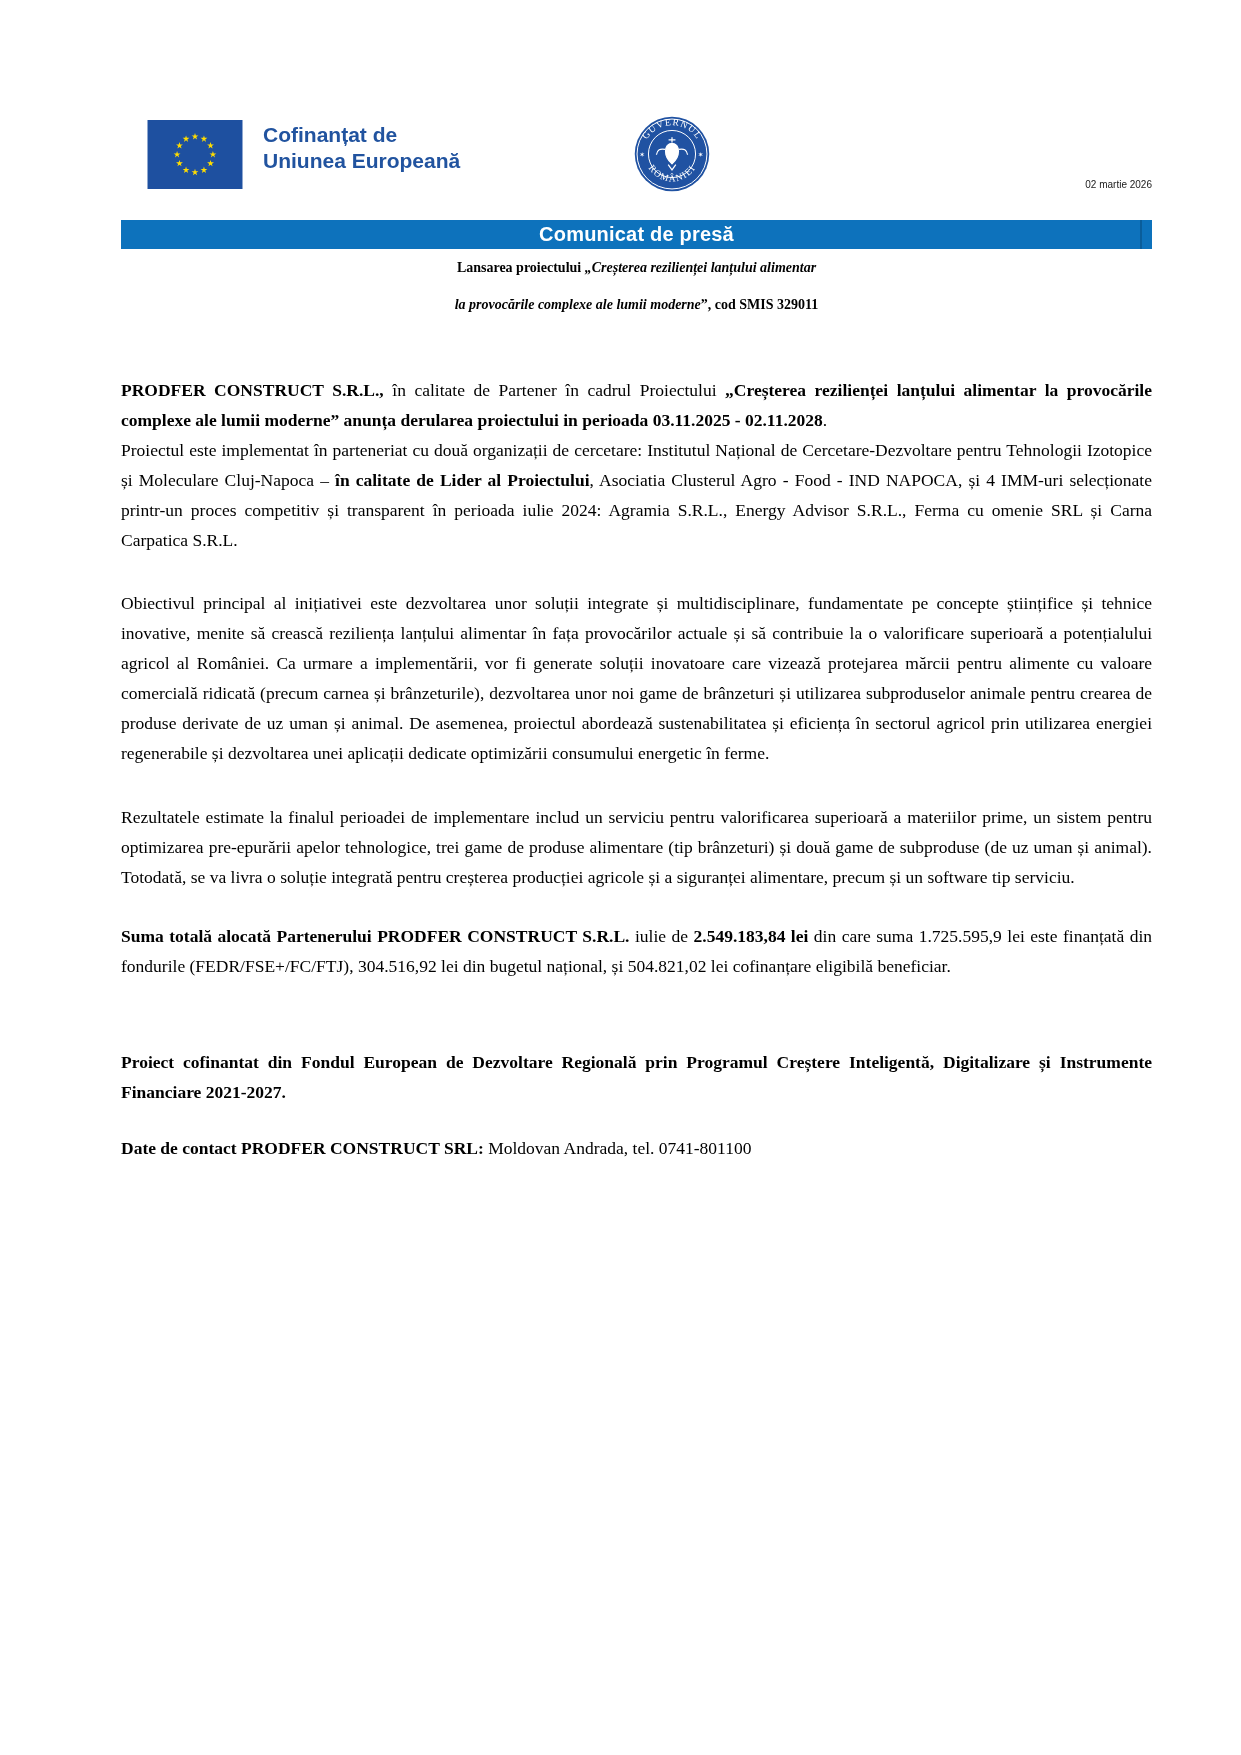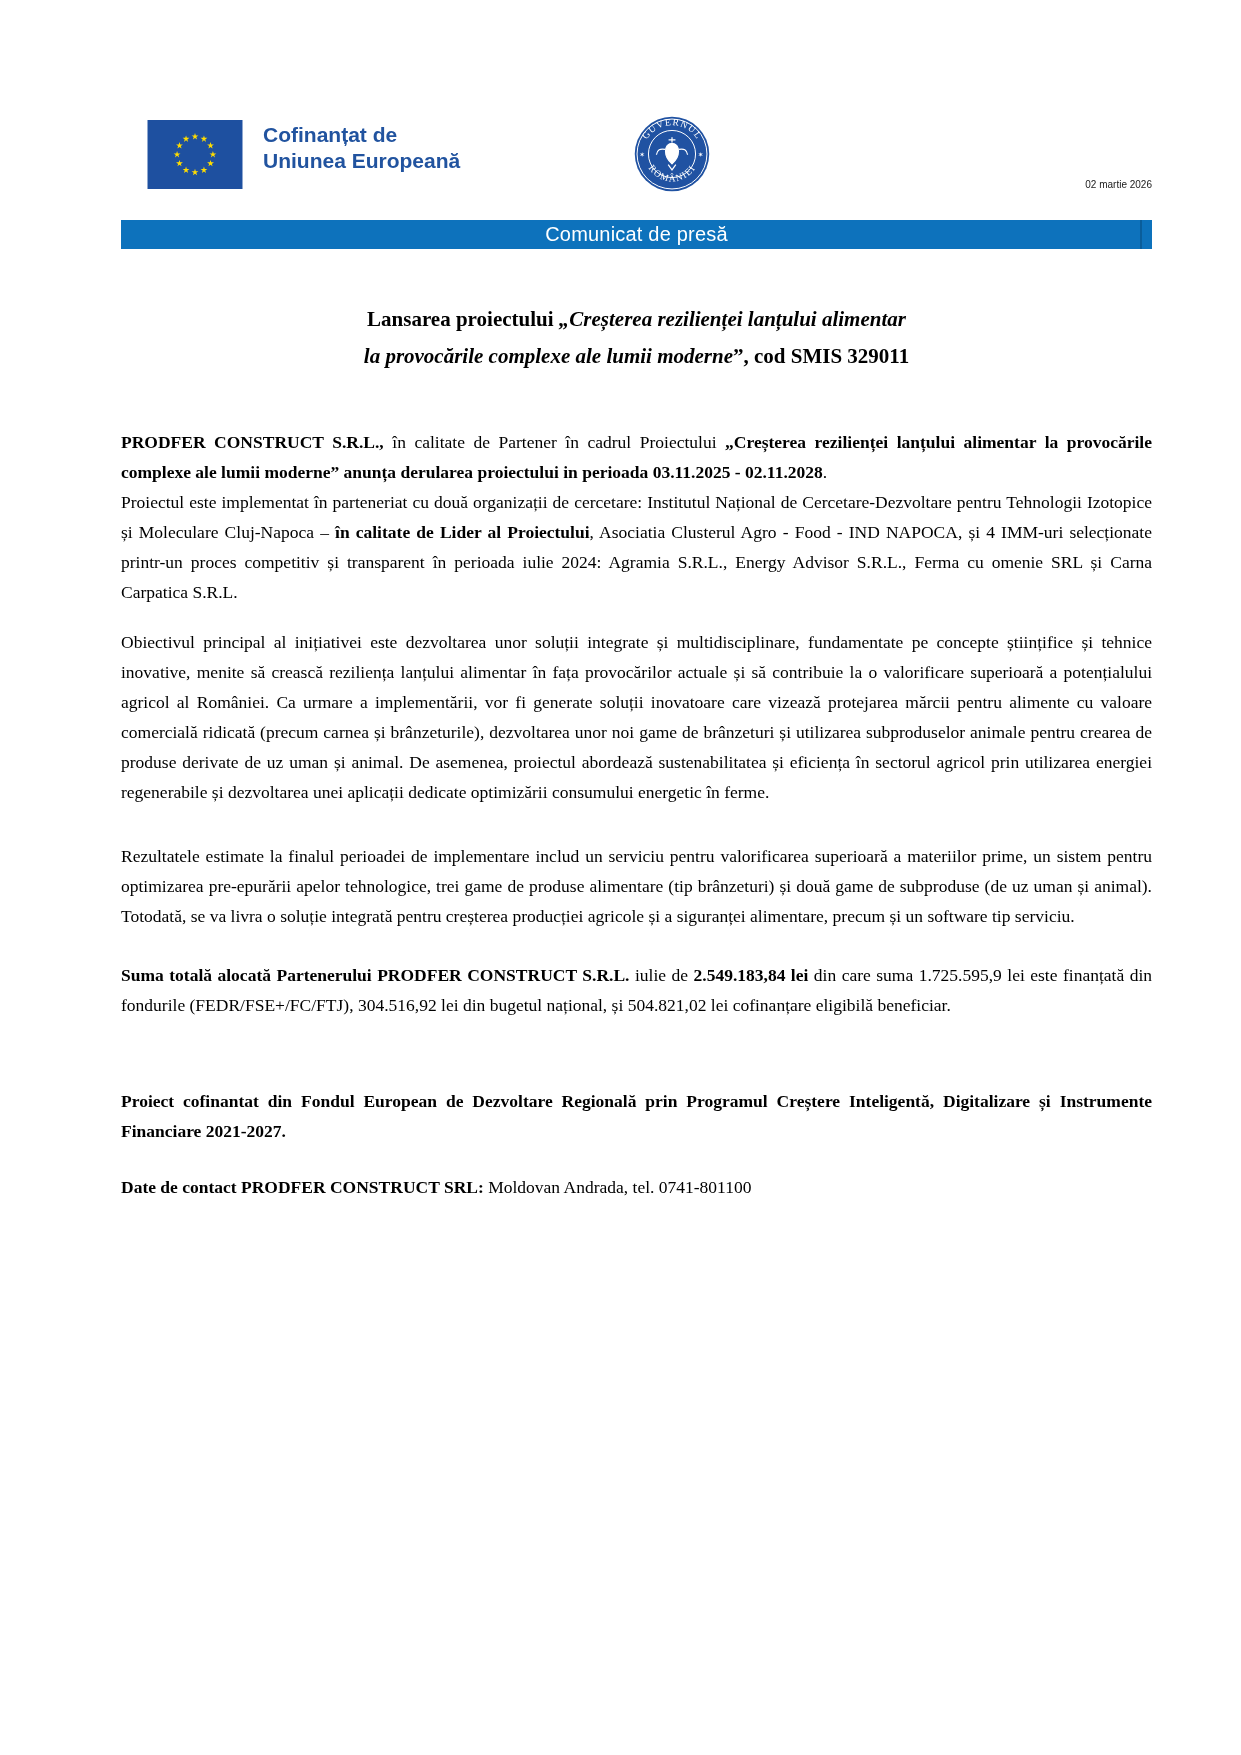--- a/index.html
+++ b/index.html
@@ -25,30 +25,30 @@
   
   .banner{
     margin-top:26px;height:29px;background:#0D72BC;position:relative;
     display:flex;align-items:center;justify-content:center;
   }
   .banner::after{
     content:"";position:absolute;right:10px;top:0;bottom:0;width:2px;
     background:rgba(0,0,0,0.18);
   }
   .banner-label{
-    font-family:"Liberation Sans",sans-serif;font-weight:normal;
+    font-family:"Liberation Sans",sans-serif;font-weight:bold;
     font-size:20px;color:#ffffff;letter-spacing:0.2px;
   }
   
-  .doc-title{margin-top:52px;text-align:center;font-size:21px;line-height:37px;font-weight:bold;}
+  .doc-title{text-align:center;font-size:14px;line-height:37px;font-weight:bold;}
   
   .para{font-size:17.5px;line-height:30px;text-align:justify;margin:0;}
   .p1{margin-top:52px;}
   .p2{}
-  .p3{margin-top:20px;}
+  .p3{margin-top:33px;}
   .p4{margin-top:34px;}
   .p5{margin-top:29px;}
   .p6{margin-top:66px;}
   .p7{margin-top:26px;}
   .b{font-weight:bold;}
   .bi{font-weight:bold;font-style:italic;}
 </style>
 </head>
 <body>
 

